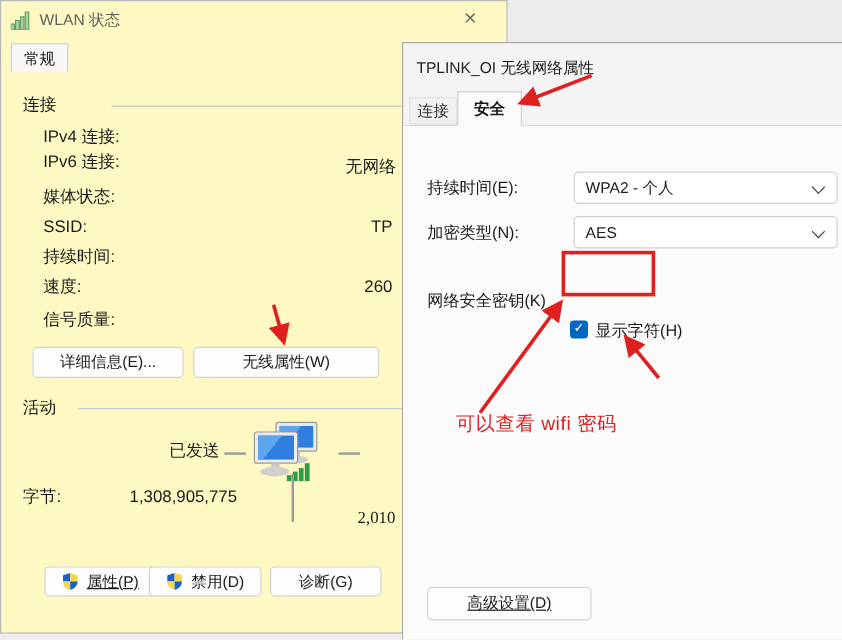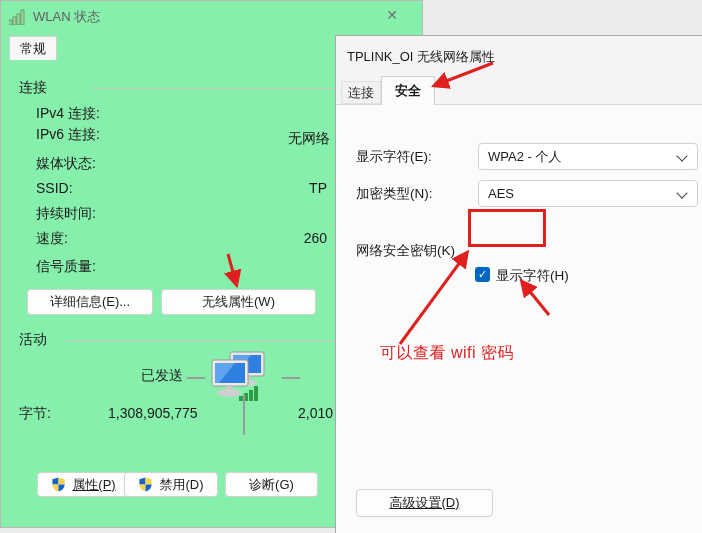--- a/index.html
+++ b/index.html
@@ -9,21 +9,21 @@
     font-family: "Liberation Sans", sans-serif;
     background: #ececec;
     overflow: hidden;
     color: #1a1a1a;
   }
   .abs { position: absolute; }
 
   
   .wlan-window {
     left:0; top:0; width:423px; height:528px;
-    background:#86efac;
+    background:#fef9c3;
     border:1px solid #b9b9b9;
     z-index:1;
   }
   .titlebar-icon { left:8px; top:8px; width:18px; height:16px; }
   .titlebar-title { left:32px; top:7px; font-size:13px; color:#5f5f5f; }
   .close-btn {
     left:378px; top:3px; width:26px; height:22px;
     display:flex; align-items:center; justify-content:center;
     color:#6f6f6f; font-size:14px; cursor:default;
   }
@@ -163,21 +163,21 @@
     <ellipse cx="23" cy="43" rx="12" ry="4" fill="#cfcfcf"></ellipse>
     <rect x="33" y="46" width="4" height="5" fill="#2e9e46"></rect>
     <rect x="38" y="43" width="4" height="8" fill="#2e9e46"></rect>
     <rect x="43" y="40" width="4" height="11" fill="#2e9e46"></rect>
     <rect x="48" y="36" width="4" height="15" fill="#2e9e46"></rect>
   </svg>
 
   <div class="abs vdiv" style="left:242px; top:394px; height:40px;"></div>
   <div class="abs row-label" style="left:18px; top:404px;">字节:</div>
   <div class="abs row-value" style="left:107px; top:404px;">1,308,905,775</div>
-  <div class="abs row-value" style="left:297px; top:404px;">2,010</div>
+  <div class="abs row-value" style="left:297px; top:424px;font-family:Liberation Serif, serif;">2,010</div>
 
   <div class="abs btn" style="left:36px; top:471px; width:93px; height:25px;text-decoration:underline;">
     <svg width="15" height="15" viewBox="0 0 16 16">
       <defs>
           <clipPath id="sh1">
             <path d="M8 0.5 L14.5 2.5 V8 C14.5 12 11.5 14.5 8 15.5 C4.5 14.5 1.5 12 1.5 8 V2.5 Z"></path>
           </clipPath>
         </defs>
       <g clip-path="url(#sh1)">
         <rect x="0" y="0" width="8" height="8" fill="#1a62c5"></rect>
@@ -209,21 +209,21 @@
   </div>
 </div>
 
 <div class="abs props-dialog">
   <div class="abs props-title">TPLINK_OI 无线网络属性</div>
 
   <div class="abs tabpage"></div>
   <div class="abs tab-conn">连接</div>
   <div class="abs tab-sec">安全</div>
 
-  <div class="abs field-label" style="left:20px; top:112px;">显示字符(E):</div>
+  <div class="abs field-label" style="left:20px; top:112px;">持续时间(E):</div>
   <div class="abs combo" style="left:142px; top:107px;">
     <span>WPA2 - 个人</span>
     <span class="chevron"></span>
   </div>
 
   <div class="abs field-label" style="left:20px; top:149px;">加密类型(N):</div>
   <div class="abs combo" style="left:142px; top:144px;">
     <span>AES</span>
     <span class="chevron"></span>
   </div>

